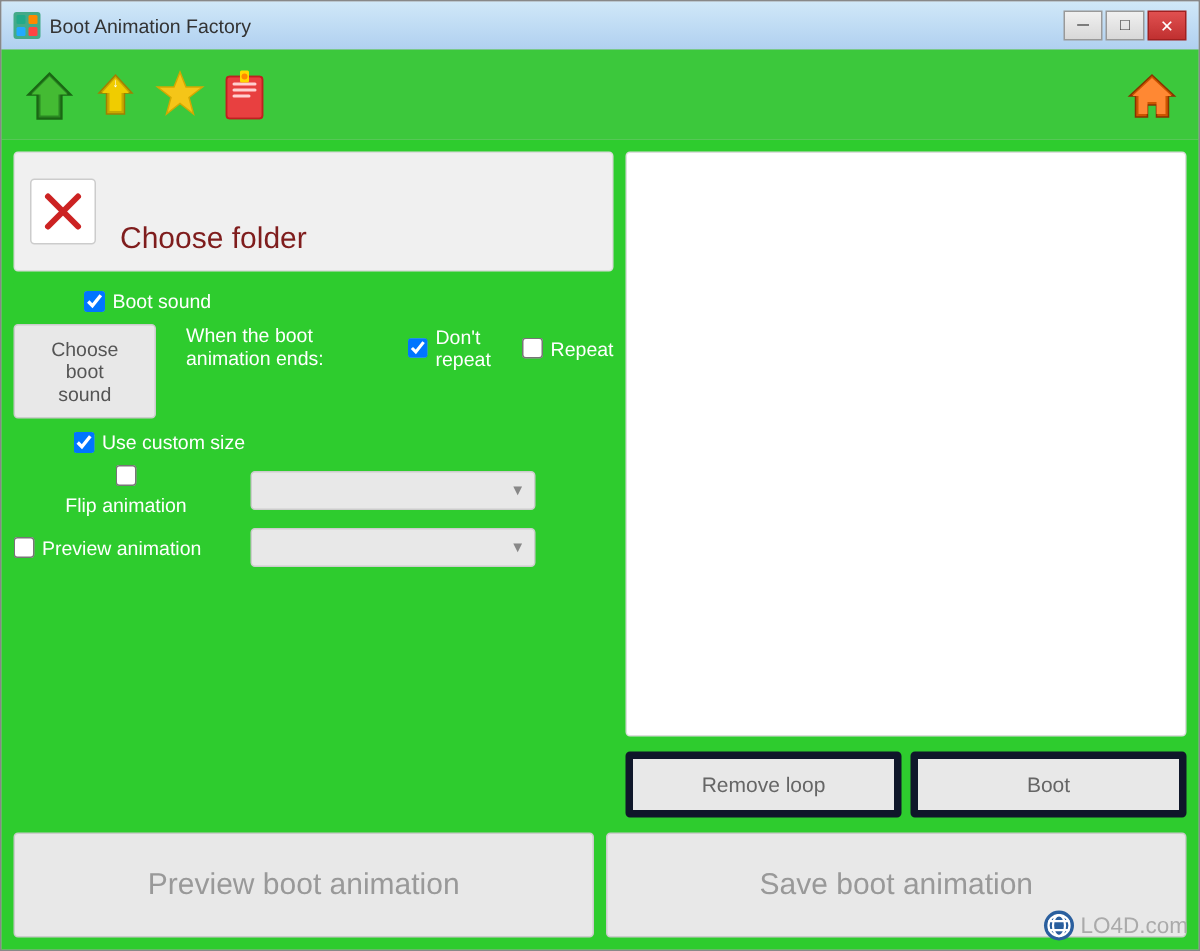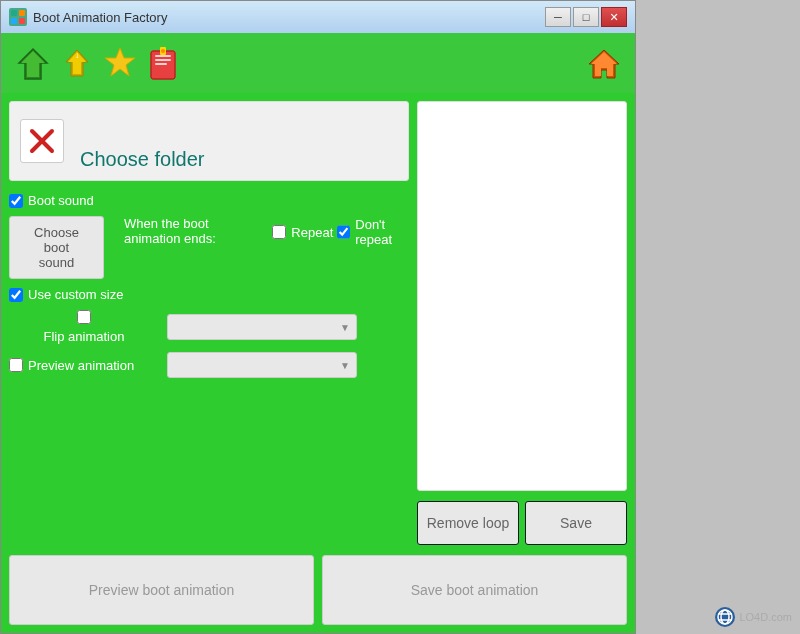--- a/index.html
+++ b/index.html
@@ -4,21 +4,21 @@
   <style>
     * { box-sizing: border-box; margin: 0; padding: 0; }
     body {
       width: 800px;
       height: 634px;
       font-family: 'Segoe UI', Tahoma, Geneva, Verdana, sans-serif;
       background: #c0c0c0;
       overflow: hidden;
     }
     .window {
-      width: 636px;
+      width: 800px;
       height: 634px;
       display: flex;
       flex-direction: column;
       border: 1px solid #888;
     }
     .title-bar {
       background: linear-gradient(to bottom, #d0e8f8, #b0d0f0);
       height: 32px;
       display: flex;
       align-items: center;
@@ -130,35 +130,36 @@
       border-radius: 3px;
       display: flex;
       align-items: center;
       justify-content: center;
       font-size: 26px;
       color: #cc2222;
       font-weight: bold;
     }
     .choose-folder-text {
       font-size: 20px;
-      color: #0f766e;
+      color: #7f1d1d;
       font-weight: normal;
       margin-top: 37px;
     }
     .options-section {
       background: #2ecc2e;
       display: flex;
       flex-direction: column;
       gap: 8px;
       padding: 4px 0;
     }
     .boot-sound-row {
       display: flex;
       align-items: flex-end;
       gap: 8px;
+      margin-left: 47px;
     }
     .checkbox-label {
       display: flex;
       align-items: center;
       gap: 5px;
       font-size: 13px;
       color: #fff;
       cursor: pointer;
     }
     .checkbox-label input[type="checkbox"] {
@@ -189,20 +190,21 @@
     }
     .ends-label {
       font-size: 13px;
       color: #fff;
       margin-bottom: 2px;
     }
     .custom-size-row {
       display: flex;
       align-items: center;
       gap: 8px;
+      margin-left: 40px;
     }
     .flip-row, .rotate-row {
       display: flex;
       align-items: center;
       gap: 8px;
     }
     .dropdown {
       background: #e8e8e8;
       border: 1px solid #ccc;
       border-radius: 3px;
@@ -230,40 +232,40 @@
     .loop-buttons {
       display: flex;
       gap: 6px;
       align-items: center;
       height: 48px;
     }
     .loop-btn {
       flex: 1;
       height: 44px;
       background: #e8e8e8;
-      border: 1px solid #0f172a;
+      border: 5px solid #0f172a;
       border-radius: 3px;
       font-size: 14px;
       color: #666;
       cursor: pointer;
       display: flex;
       align-items: center;
       justify-content: center;
     }
     .bottom-buttons {
       display: flex;
       gap: 8px;
       height: 70px;
     }
     .bottom-btn {
       flex: 1;
       background: #e8e8e8;
       border: 1px solid #ccc;
       border-radius: 3px;
-      font-size: 14px;
+      font-size: 20px;
       color: #999;
       cursor: pointer;
       display: flex;
       align-items: center;
       justify-content: center;
     }
     .watermark {
       position: absolute;
       bottom: 6px;
       right: 8px;
@@ -367,26 +369,26 @@
               <span>Boot sound</span>
             </label>
           </div>
 
           <div class="sound-and-ends">
             <button class="choose-sound-btn" style="white-space:pre-line;">Choose boot
 sound</button>
             <div class="animation-ends">
               <span class="ends-label">When the boot animation ends:</span>
               <label class="checkbox-label">
+                <input type="checkbox" checked="" style="">
+                <span>Don't repeat</span>
+              </label>
+              <label class="checkbox-label">
                 <input type="checkbox" style="">
                 <span>Repeat</span>
-              </label>
-              <label class="checkbox-label">
-                <input type="checkbox" checked="" style="">
-                <span>Don't repeat</span>
               </label>
             </div>
           </div>
 
           <div class="custom-size-row">
             <label class="checkbox-label">
               <input type="checkbox" checked="" style="">
               <span>Use custom size</span>
             </label>
           </div>
@@ -415,35 +417,35 @@
 
         </div>
       </div>
 
       <div class="right-panel">
 
         <div class="preview-area"></div>
 
         <div class="loop-buttons">
           <button class="loop-btn">Remove loop</button>
-          <button class="loop-btn">Save</button>
+          <button class="loop-btn">Boot</button>
         </div>
       </div>
 
     </div>
 
     <div class="bottom-buttons">
       <button class="bottom-btn">Preview boot animation</button>
       <button class="bottom-btn">Save boot animation</button>
     </div>
 
   </div>
 </div>
 
-<div class="watermark" style="position:fixed; bottom:6px; right:8px; font-size:11px; color:#aaa; display:flex; align-items:center; gap:3px;">
+<div class="watermark" style="position:fixed; bottom:6px; right:8px; font-size:15px; color:#aaa; display:flex; align-items:center; gap:3px;">
   <svg width="22" height="22" viewBox="0 0 22 22">
     <circle cx="11" cy="11" r="10" fill="#2a5f9e"></circle>
     <circle cx="11" cy="11" r="7" fill="none" stroke="white" stroke-width="1.5"></circle>
     <ellipse cx="11" cy="11" rx="4" ry="7" fill="none" stroke="white" stroke-width="1.5"></ellipse>
     <line x1="4" y1="8" x2="18" y2="8" stroke="white" stroke-width="1.5"></line>
     <line x1="4" y1="14" x2="18" y2="14" stroke="white" stroke-width="1.5"></line>
   </svg>
   <span>LO4D.com</span>
 </div>
 

